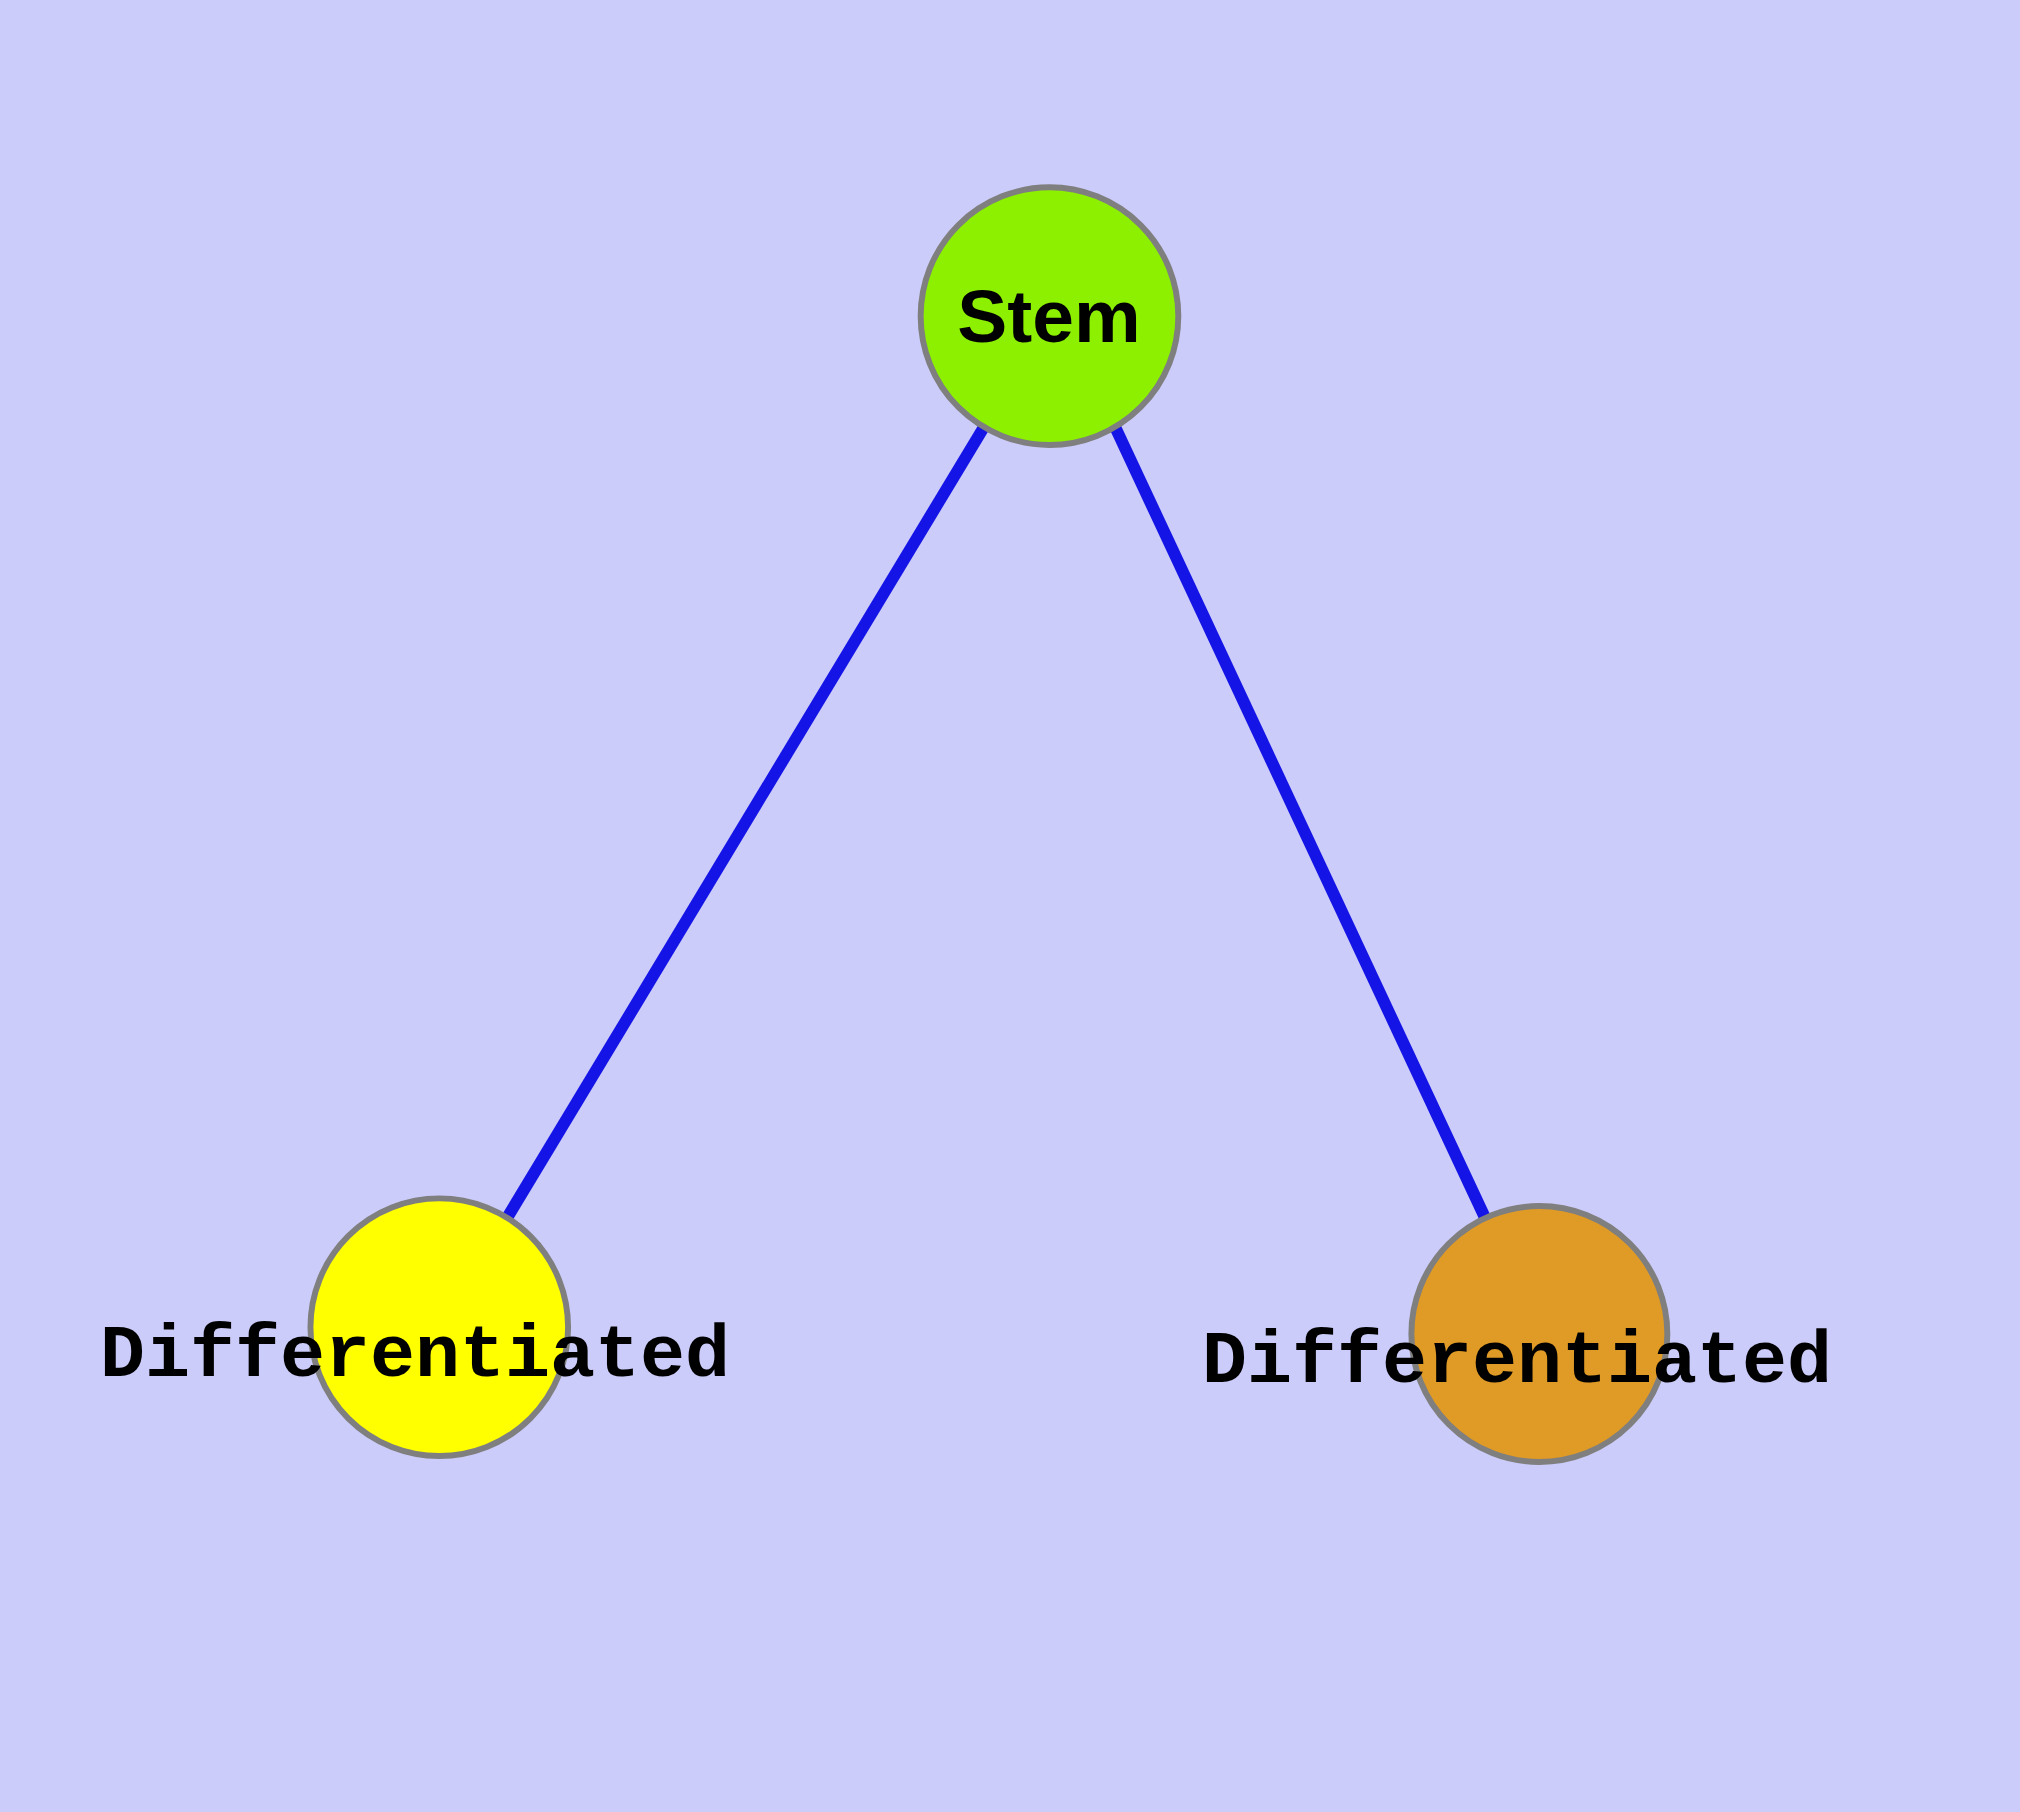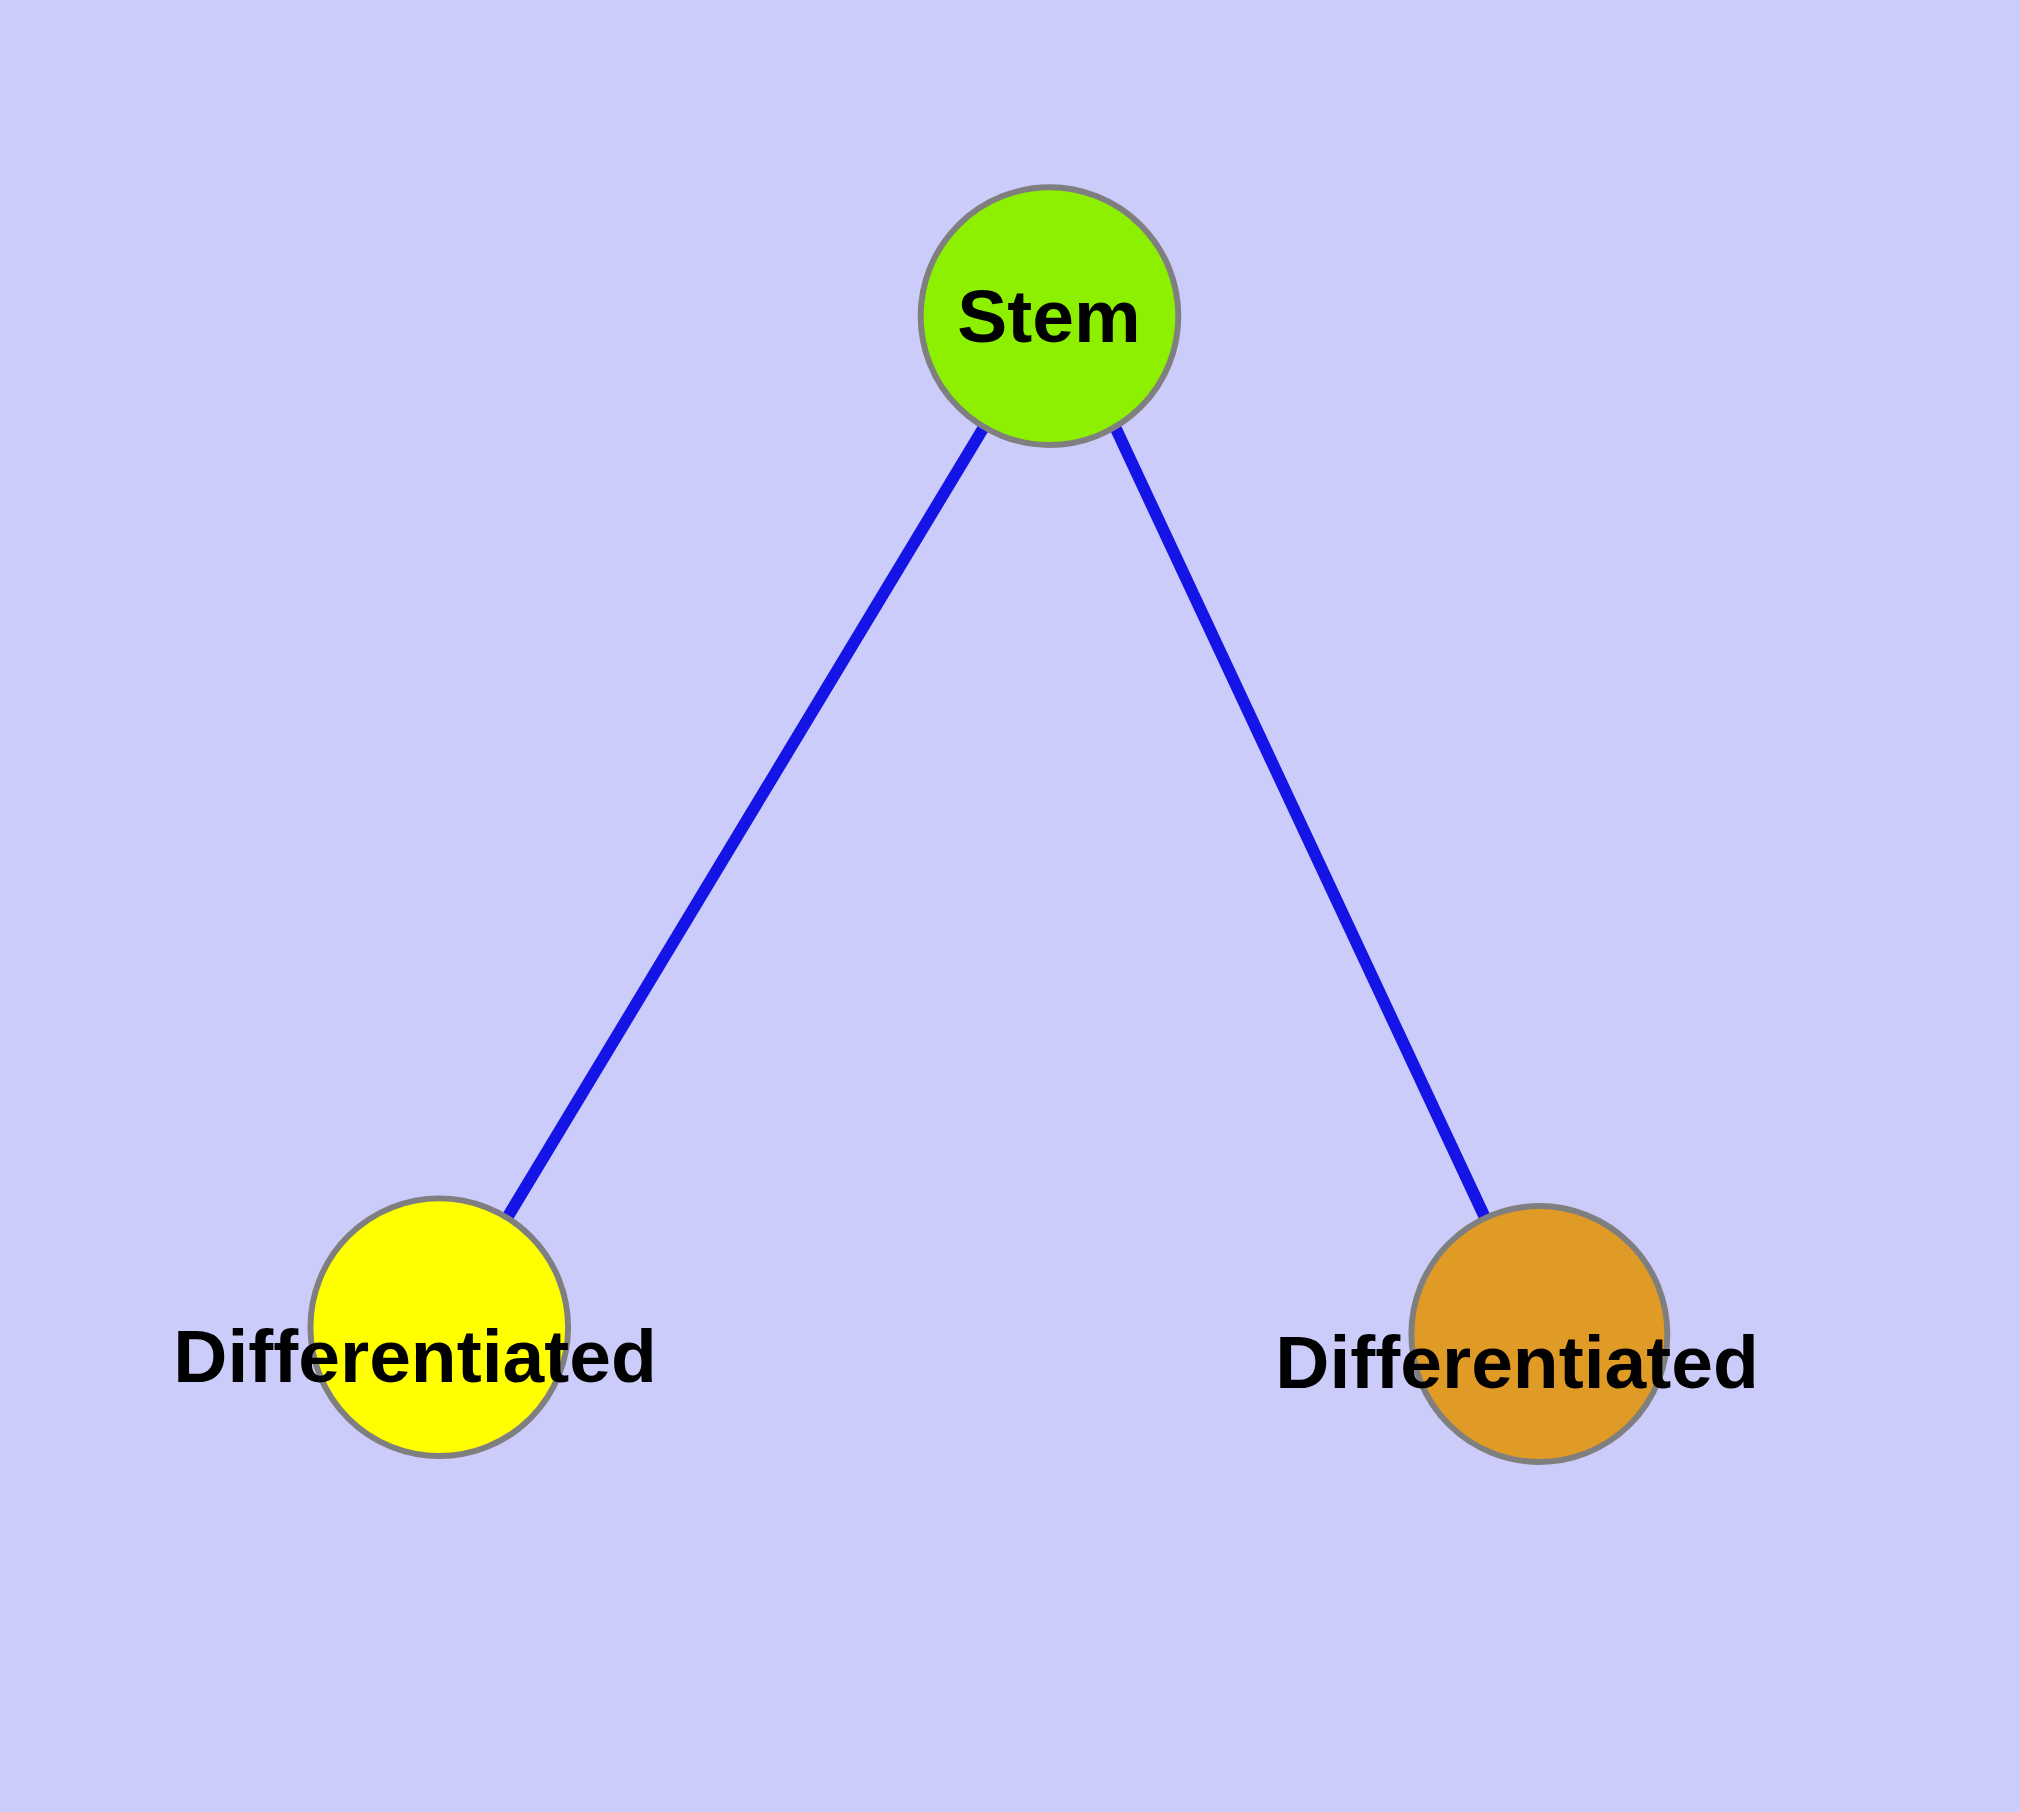--- a/index.html
+++ b/index.html
@@ -31,20 +31,21 @@
     white-space: nowrap;
     line-height: 1.08;
     pointer-events: none;
     transform: translate(-50%, -50%);
   }
   .node-label.stem {
     font-size: 75px;
   }
   .node-label.diff {
     font-size: 75px;
+    font-family: Liberation Mono, monospace;
   }
 </style>
 </head>
 <body style="background: rgb(204, 204, 250);">
 
 <div id="canvas" style="background: rgb(204, 204, 250); padding-left: 20px;">
 
   <svg id="graph-svg" viewBox="0 0 2384 2138">
     <g>
       <line x1="1160" y1="505" x2="598" y2="1437" stroke="#1414e6" stroke-width="14" stroke-linecap="butt"></line>

